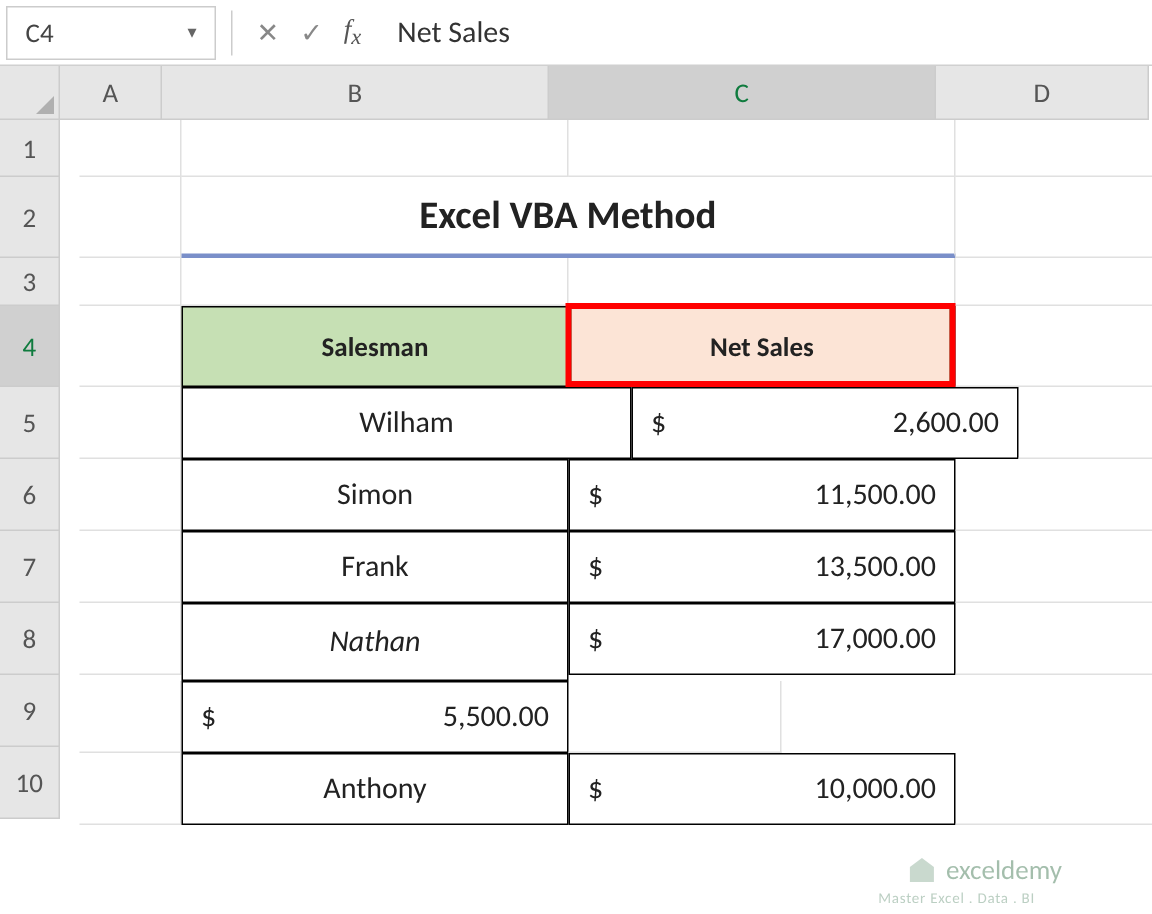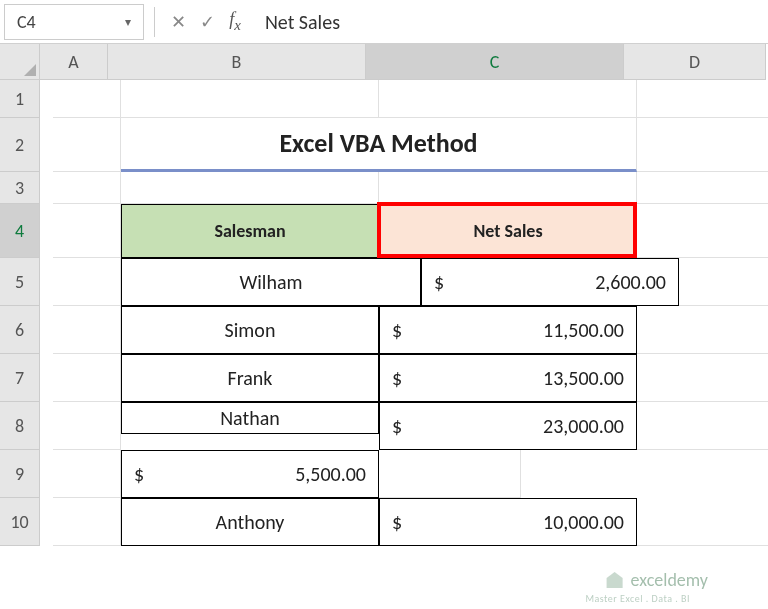--- a/index.html
+++ b/index.html
@@ -281,24 +281,24 @@
           <div class="cell" style="width: 68px; height: 48px;"></div>
           <div class="cell data-cell name" style="width: 258px; height: 48px;">Frank</div>
           <div class="cell data-cell money" style="width: 258px; height: 48px;">
             <span>$</span>
             <span>13,500.00</span>
           </div>
           <div class="cell" style="width: 142px; height: 48px;"></div>
         </div>
         <div class="grid-row">
           <div class="cell" style="width: 68px; height: 48px;"></div>
-          <div class="cell data-cell name" style="width: 258px; height: 32px;">Nathan</div>
-          <div class="cell data-cell money" style="width: 258px; height: 48px;">
-            <span>$</span>
-            <span>23,000.00</span>
+          <div class="cell data-cell name" style="width: 258px; height: 52px; font-style: italic;">Nathan</div>
+          <div class="cell data-cell money" style="width: 258px; height: 48px;">
+            <span>$</span>
+            <span>17,000.00</span>
           </div>
           <div class="cell" style="width: 142px; height: 48px;"></div>
         </div>
         <div class="grid-row">
           <div class="cell" style="width: 68px; height: 48px;"></div>
           <div class="cell data-cell money" style="width: 258px; height: 48px;">
             <span>$</span>
             <span>5,500.00</span>
           </div>
           <div class="cell" style="width: 142px; height: 48px;"></div>

